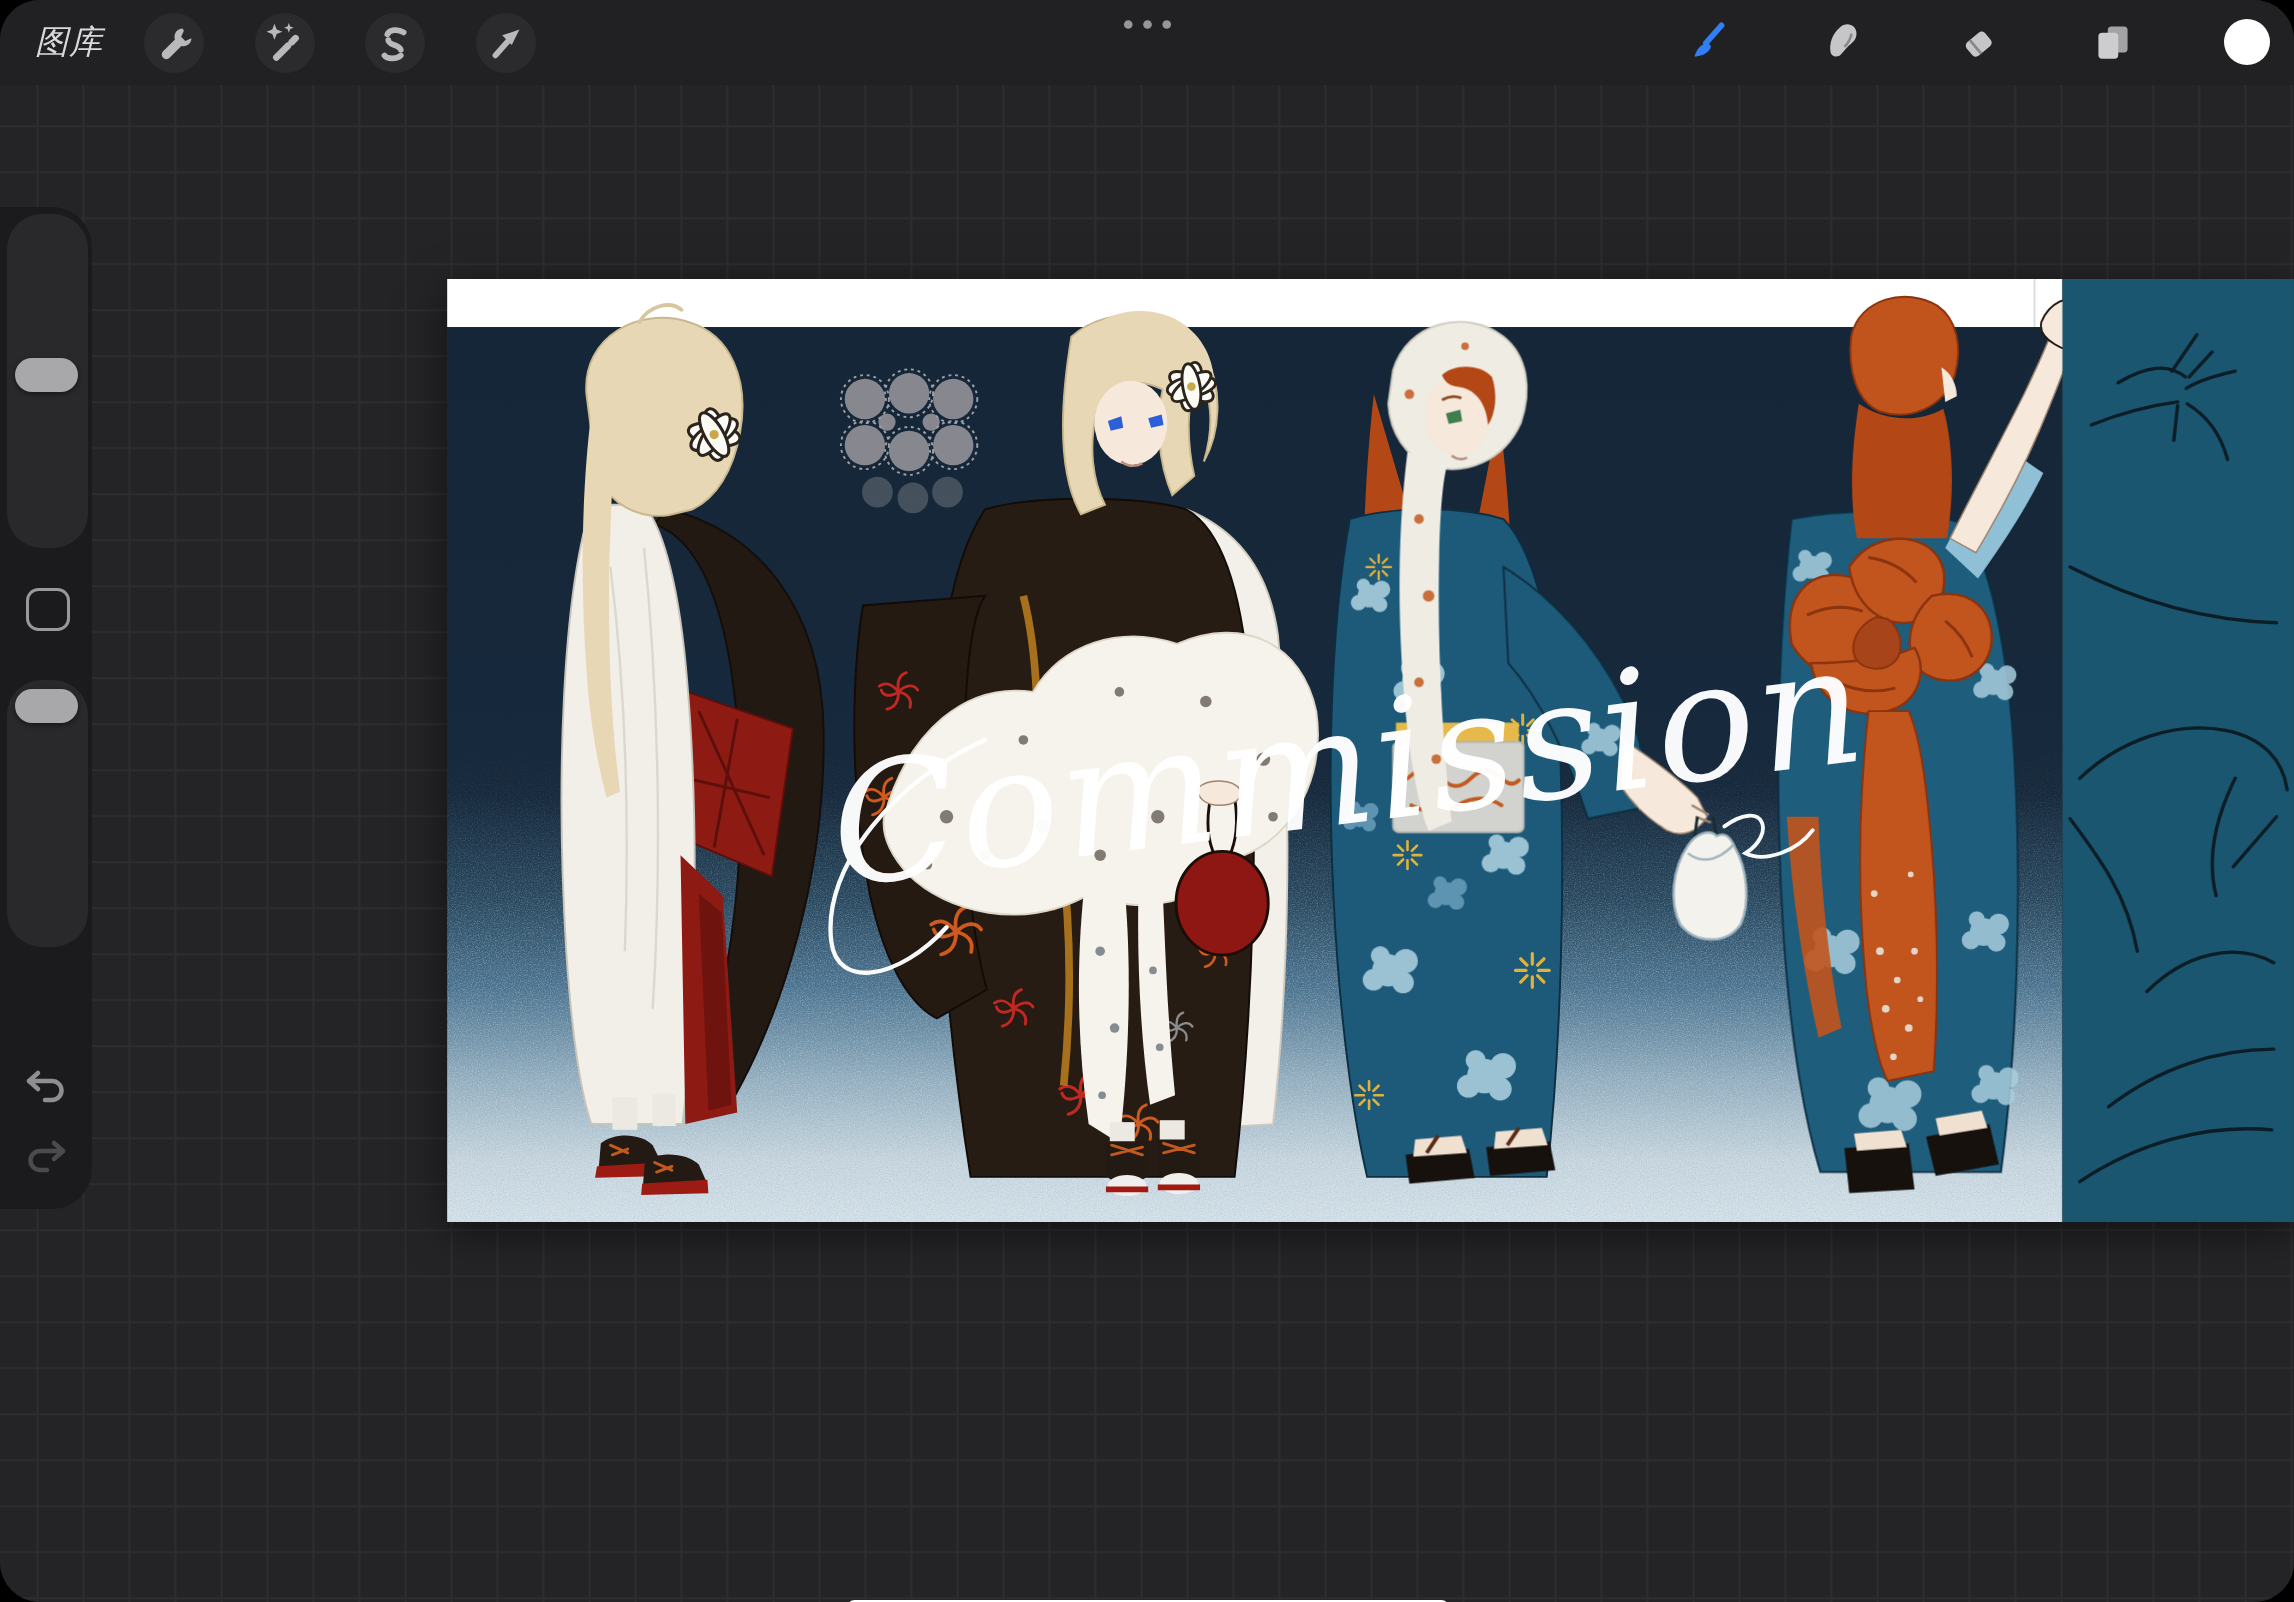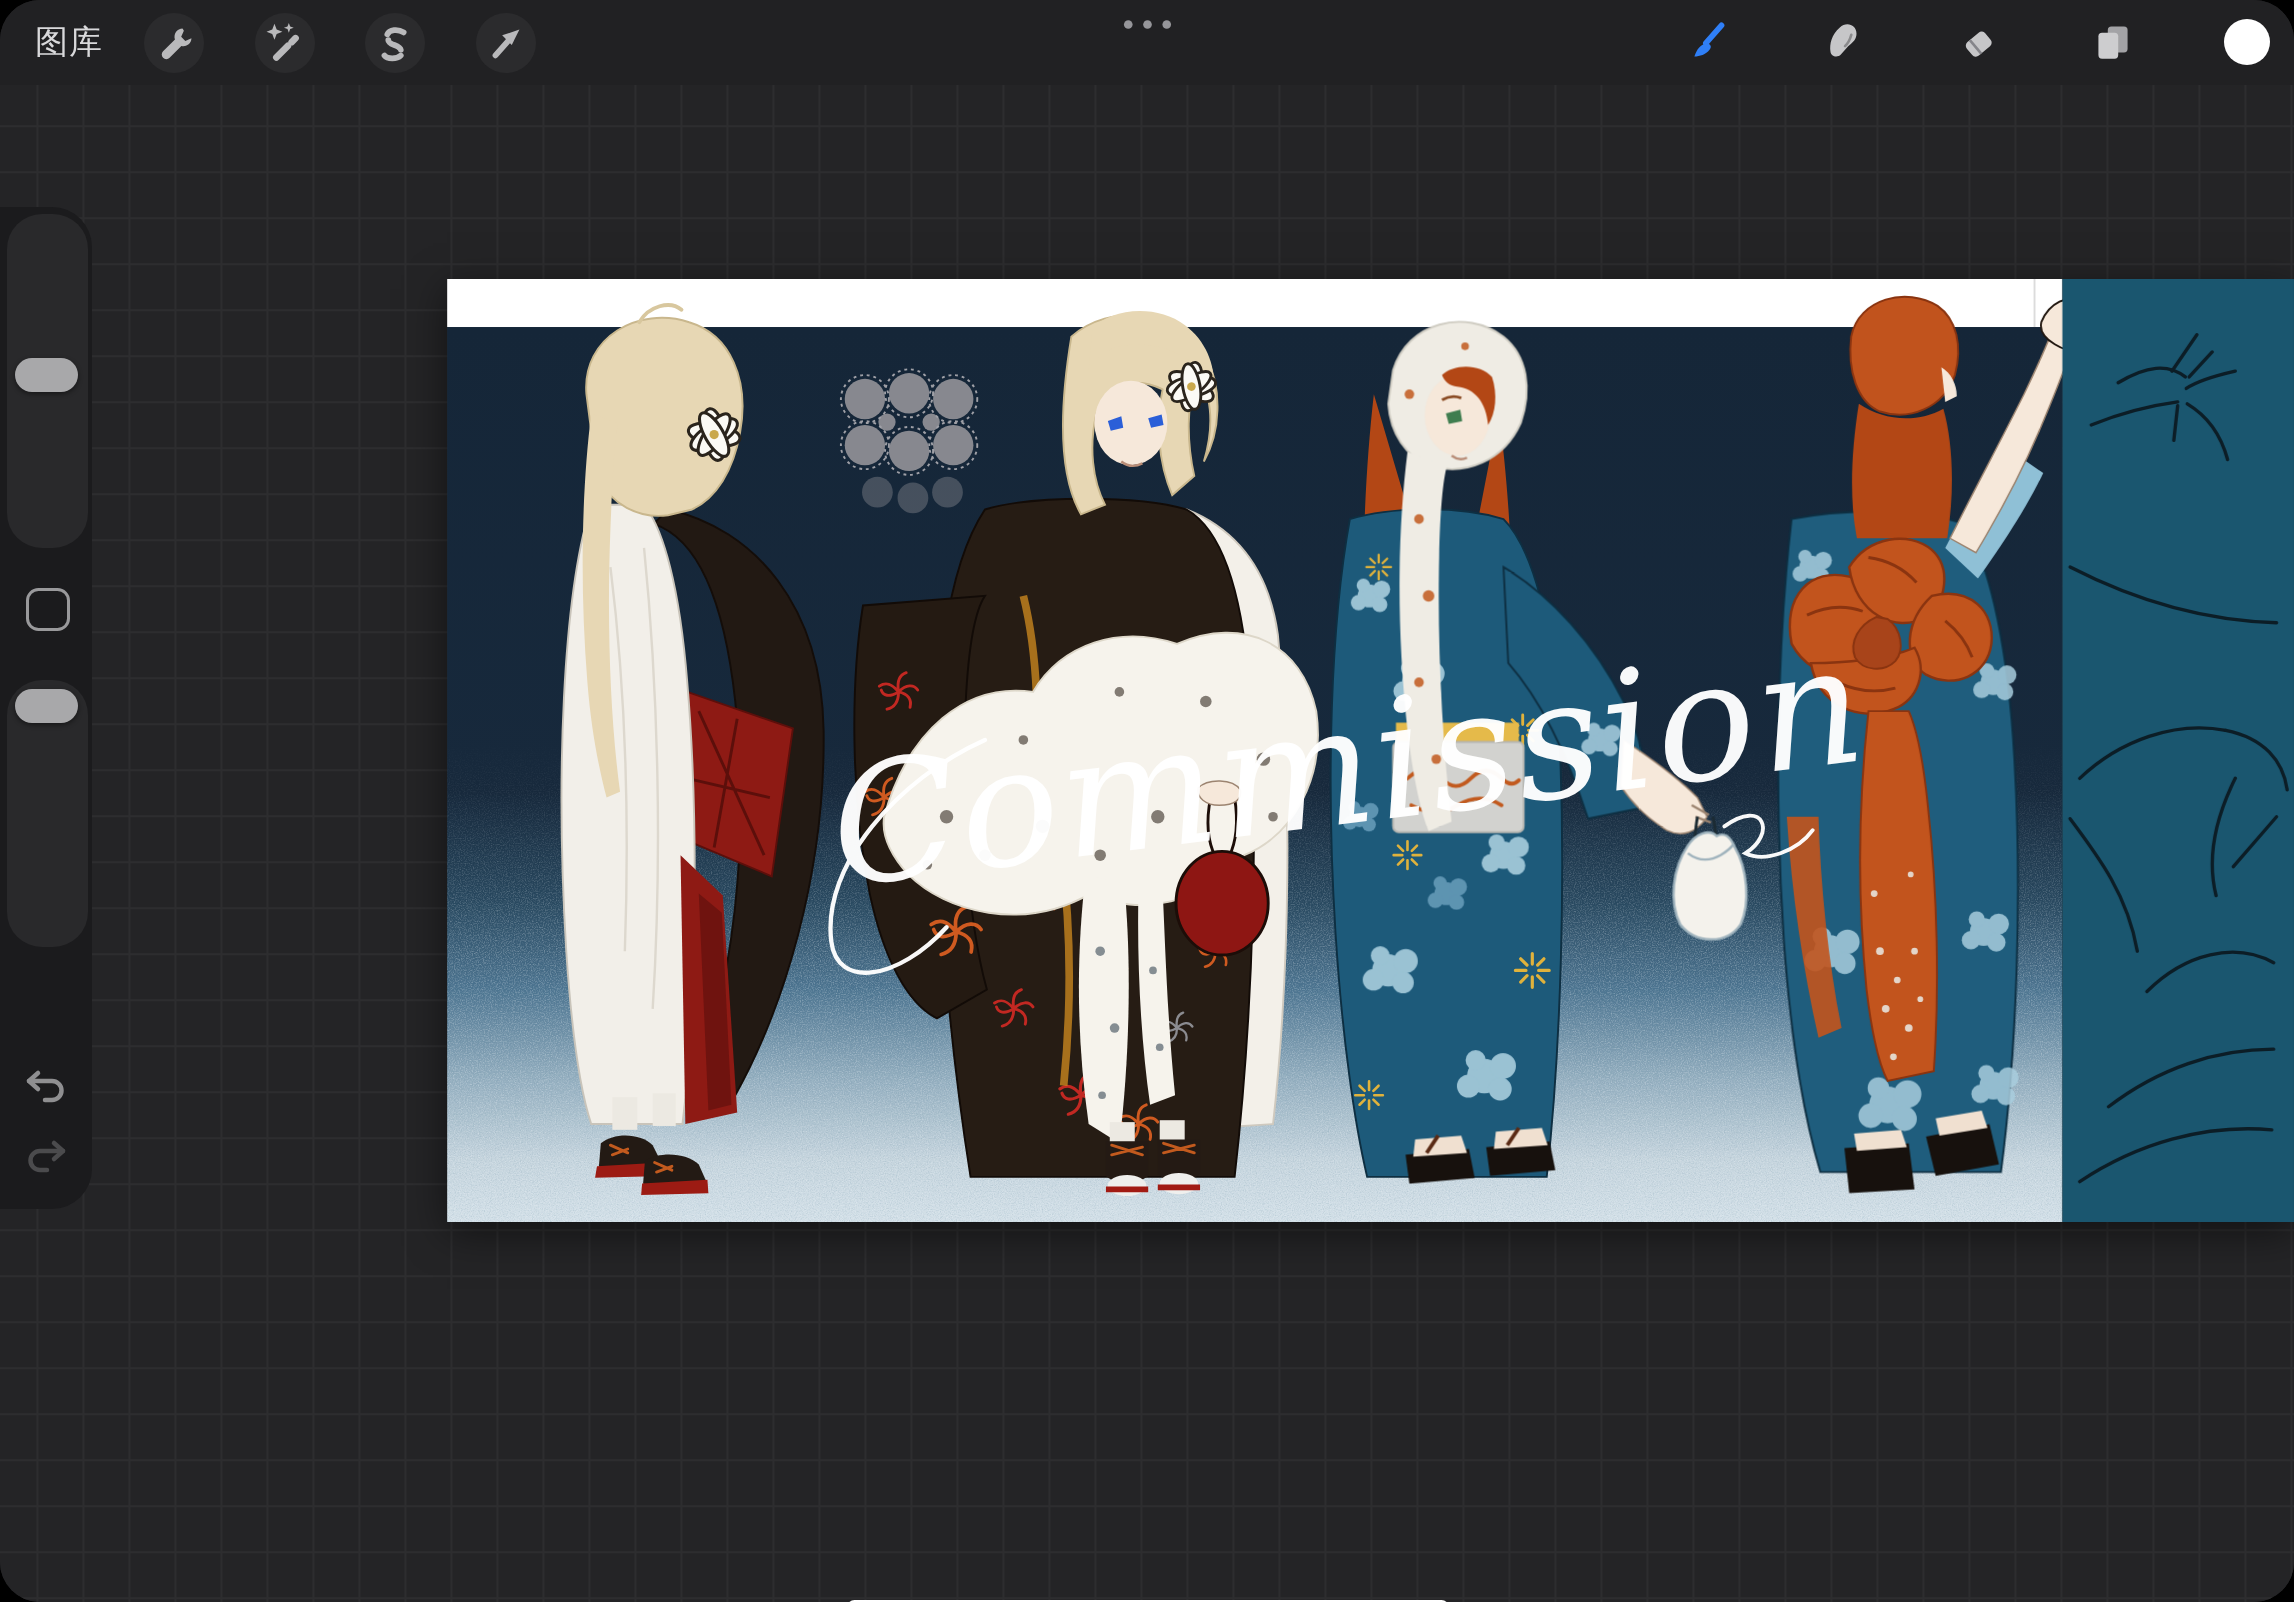--- a/index.html
+++ b/index.html
@@ -7,21 +7,21 @@
          font-family:"Liberation Sans", sans-serif;}
   .app{position:absolute;inset:0;border-radius:40px;overflow:hidden;background:var(--workspace-bg,#242426);}
   
   .workspace{position:absolute;left:0;top:85px;right:0;bottom:0;background-color:var(--workspace-bg,#242426);
     background-image:linear-gradient(var(--grid-line,#2d2d2f) 1.9px, transparent 1.9px),
                      linear-gradient(90deg, var(--grid-line,#2d2d2f) 1.9px, transparent 1.9px);
     background-size:46px 46px;background-position:-9.6px -5.8px;}
   
   .toolbar{position:absolute;left:0;top:0;right:0;height:85px;background:var(--toolbar-bg,#212123);z-index:30;}
   .gallery{position:absolute;left:35px;top:0;height:85px;display:flex;align-items:center;color:#d9d9db;
-           font-size:33px;letter-spacing:1px;cursor:pointer;}
+           font-size:33px;letter-spacing:1px;cursor:pointer;font-style:italic;}
   .tool-circle{position:absolute;top:12.5px;width:60px;height:60px;border-radius:50%;
                background:var(--tool-circle-bg,#2b2b2d);display:flex;align-items:center;justify-content:center;}
   .tool-plain{position:absolute;top:15.4px;width:54px;height:54px;display:flex;align-items:center;justify-content:center;}
   .dots{position:absolute;left:1109px;top:11.5px;width:77px;height:25px;}
   .swatch{position:absolute;top:15.4px;width:54px;height:54px;display:flex;align-items:center;justify-content:center;}
   .swatch .dot{width:46px;height:46px;border-radius:50%;background:#fff;}
   
   .sidebar{position:absolute;left:0;top:207px;width:92px;height:1002px;background:var(--panel-bg,#1b1b1d);
            border-radius:0 40px 40px 0;z-index:20;}
   .track{position:absolute;left:6.7px;width:81px;background:var(--track-bg,#29292b);border-radius:35px;}

